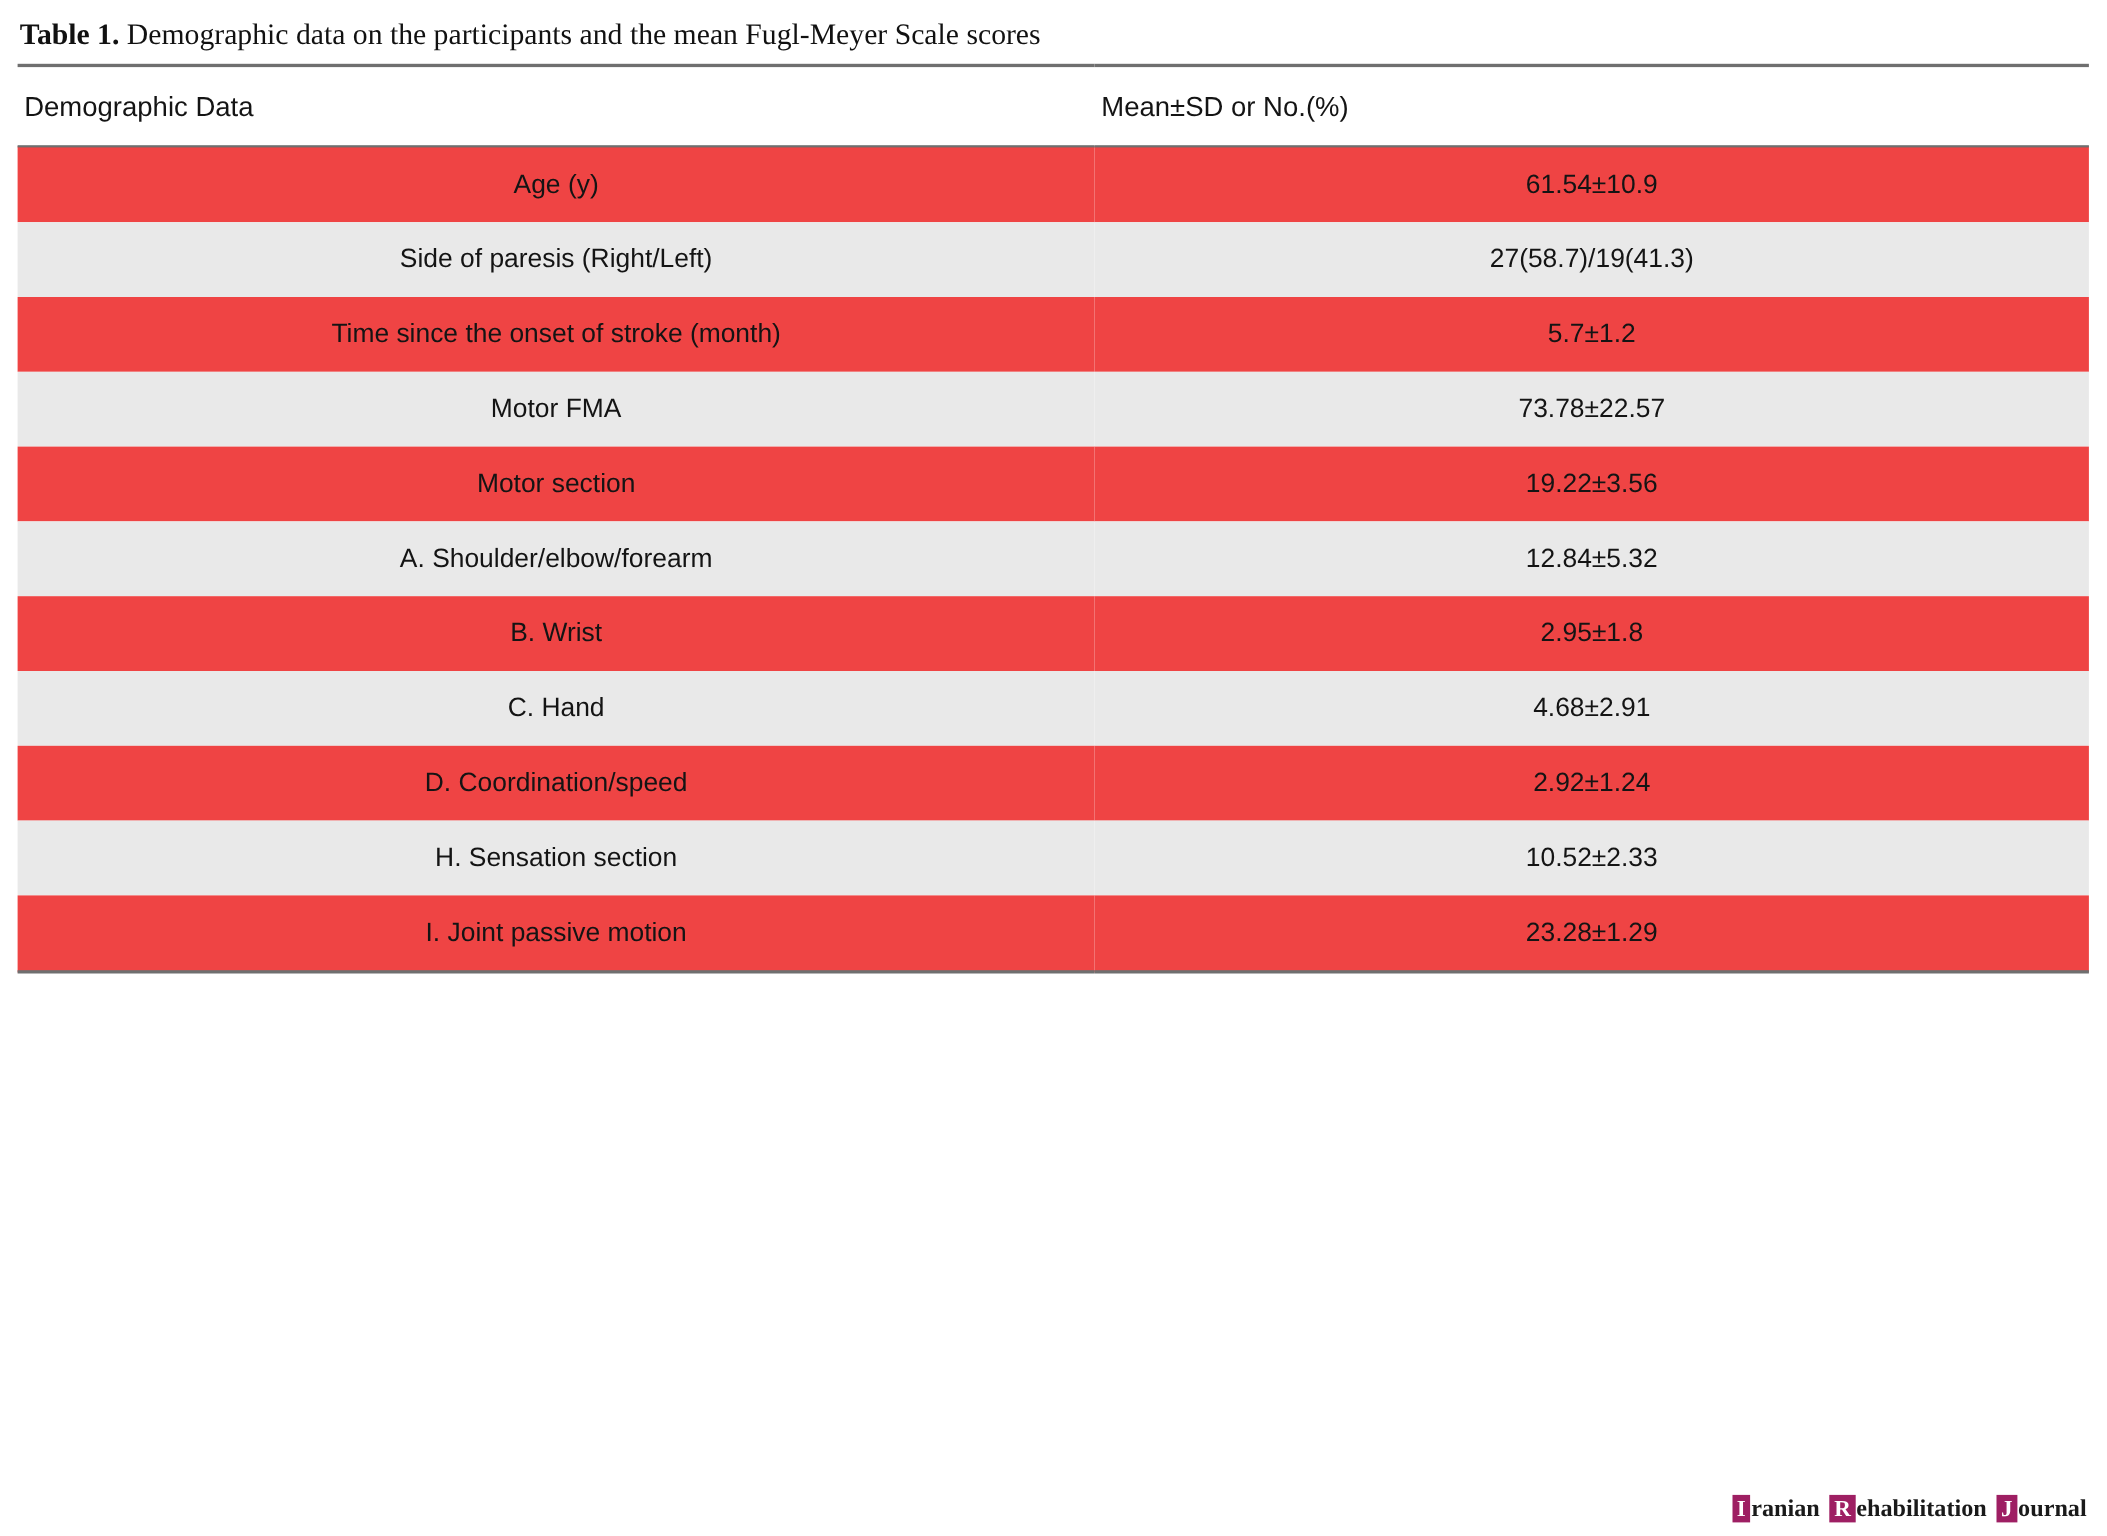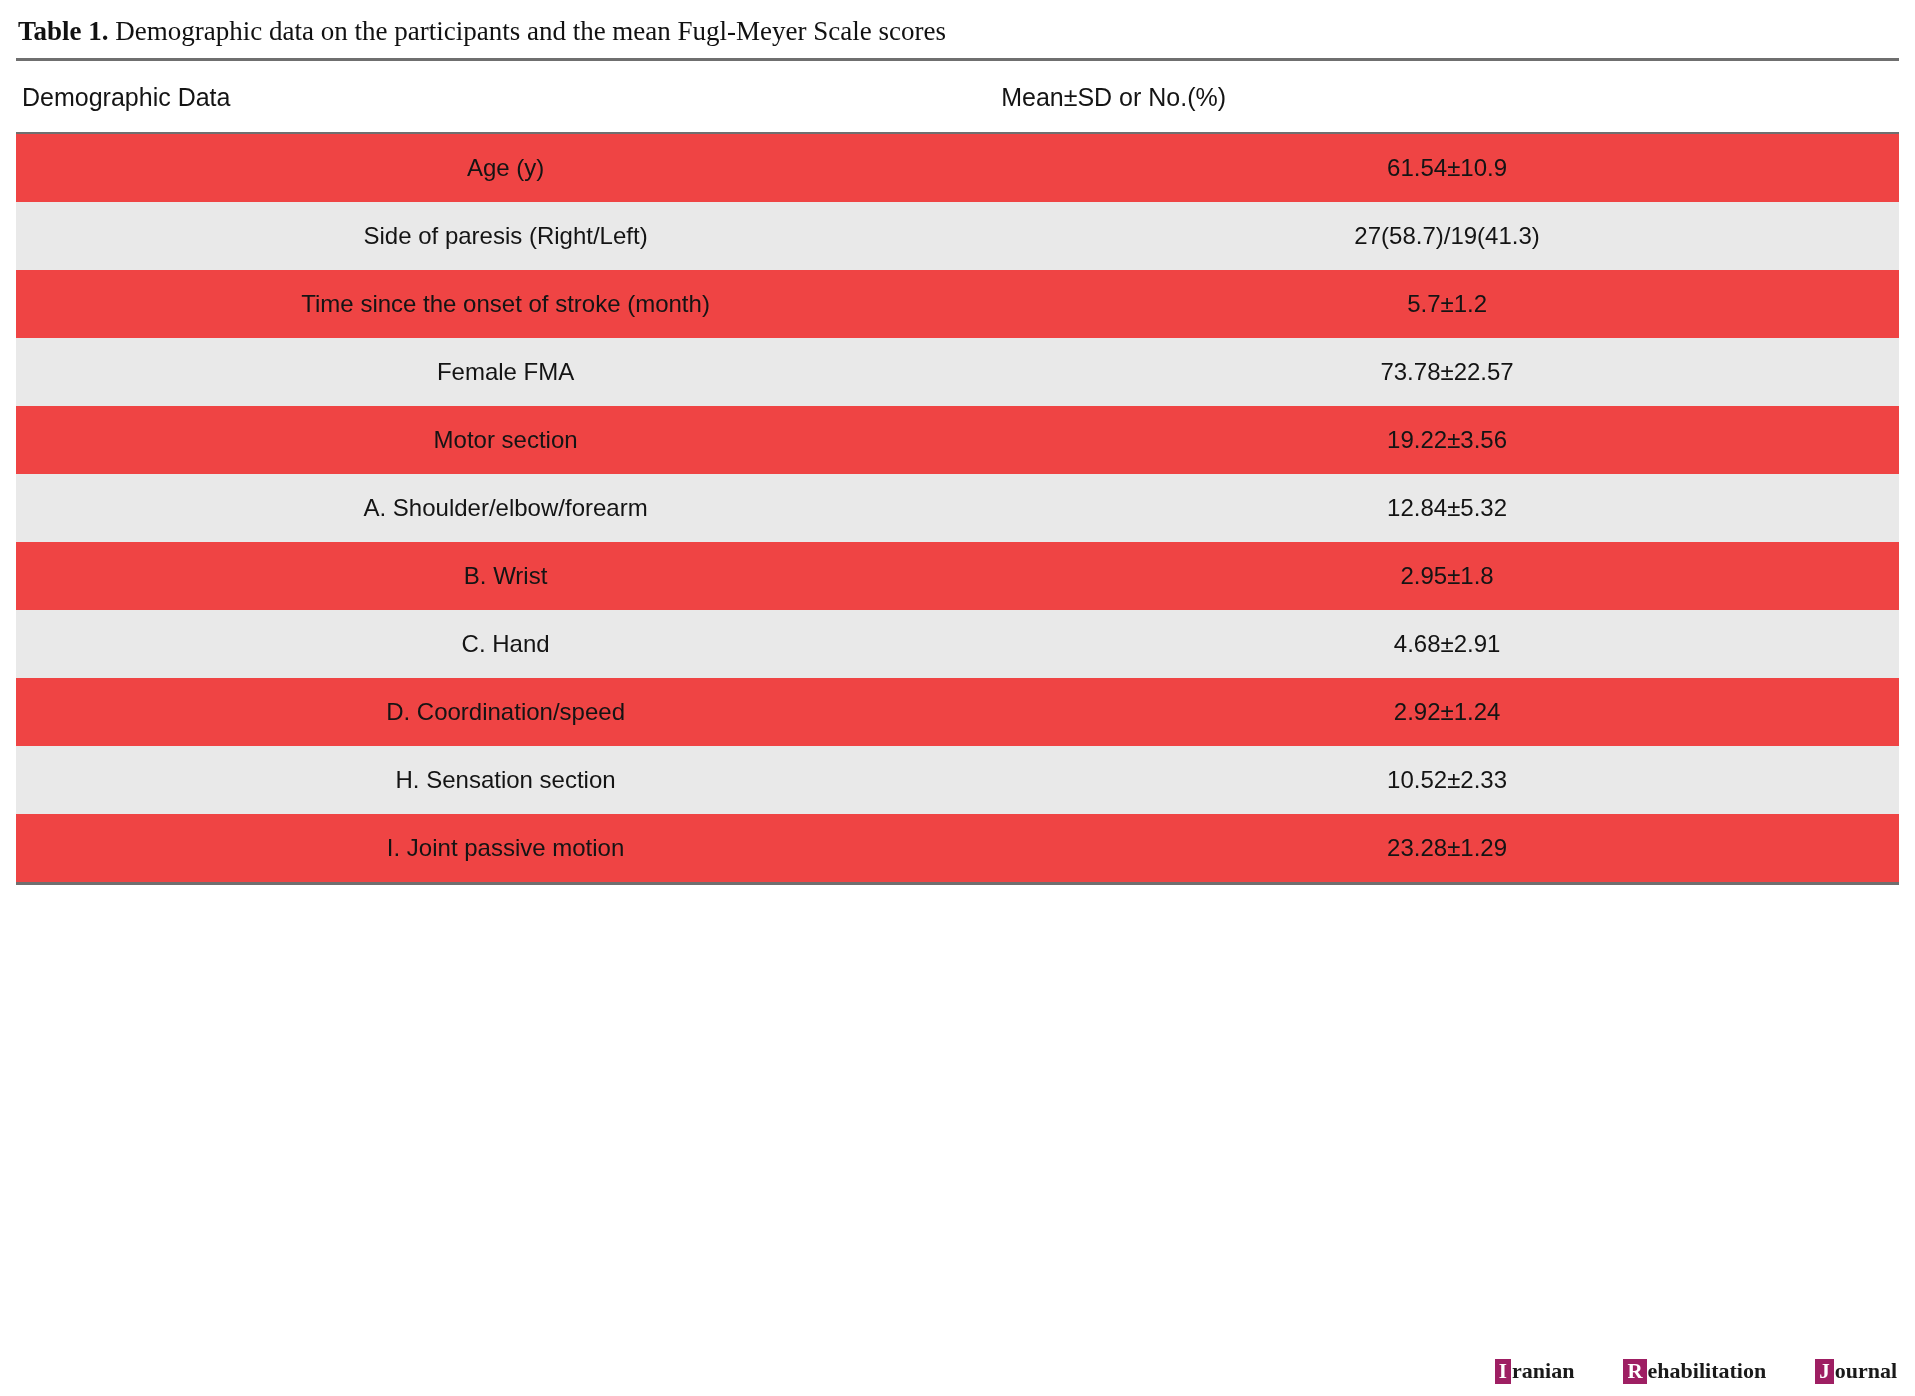--- a/index.html
+++ b/index.html
@@ -80,21 +80,20 @@
     gap: 0px;
   }
   .journal-logo {
     display: flex;
     align-items: center;
     font-family: "Liberation Serif", serif;
     font-weight: bold;
     font-size: 22px;
     color: #1a1a1a;
     letter-spacing: 0px;
-    gap: 40px;
   }
   .journal-logo .cap {
     display: inline-block;
     background: #9e1f63;
     color: #ffffff;
     padding: 1px 4px 2px 4px;
     margin-right: 1px;
     font-size: 21px;
     line-height: 22px;
   }
@@ -131,21 +130,21 @@
       </tr>
       <tr class="shaded">
         <td>Side of paresis (Right/Left)</td>
         <td>27(58.7)/19(41.3)</td>
       </tr>
       <tr class="plain">
         <td>Time since the onset of stroke (month)</td>
         <td>5.7±1.2</td>
       </tr>
       <tr class="shaded">
-        <td>Female FMA</td>
+        <td>Motor FMA</td>
         <td>73.78±22.57</td>
       </tr>
       <tr class="plain">
         <td>Motor section</td>
         <td>19.22±3.56</td>
       </tr>
       <tr class="shaded">
         <td>A. Shoulder/elbow/forearm</td>
         <td>12.84±5.32</td>
       </tr>

